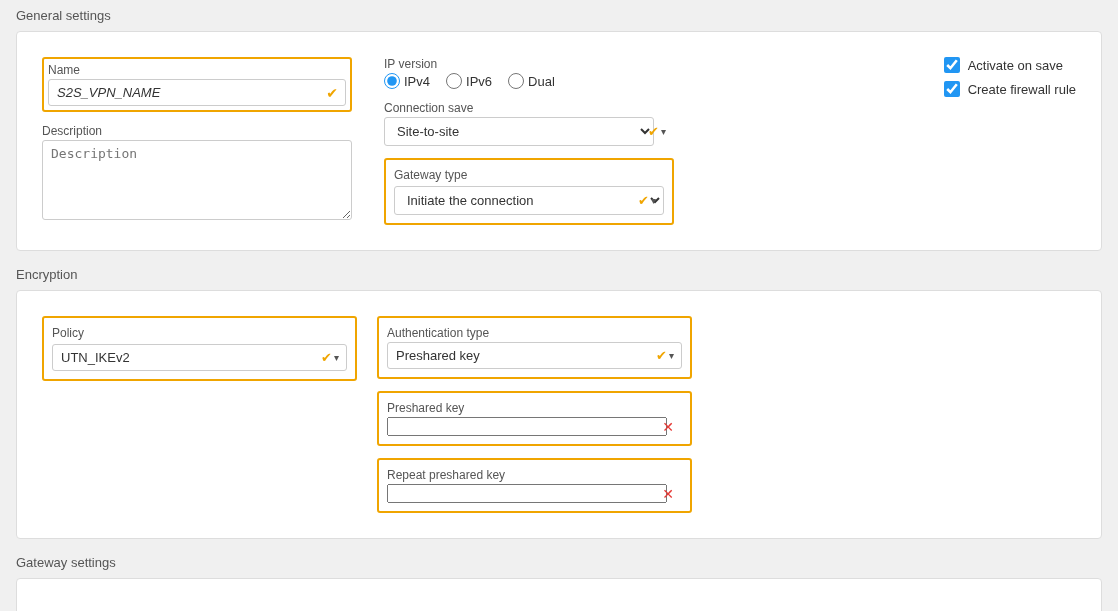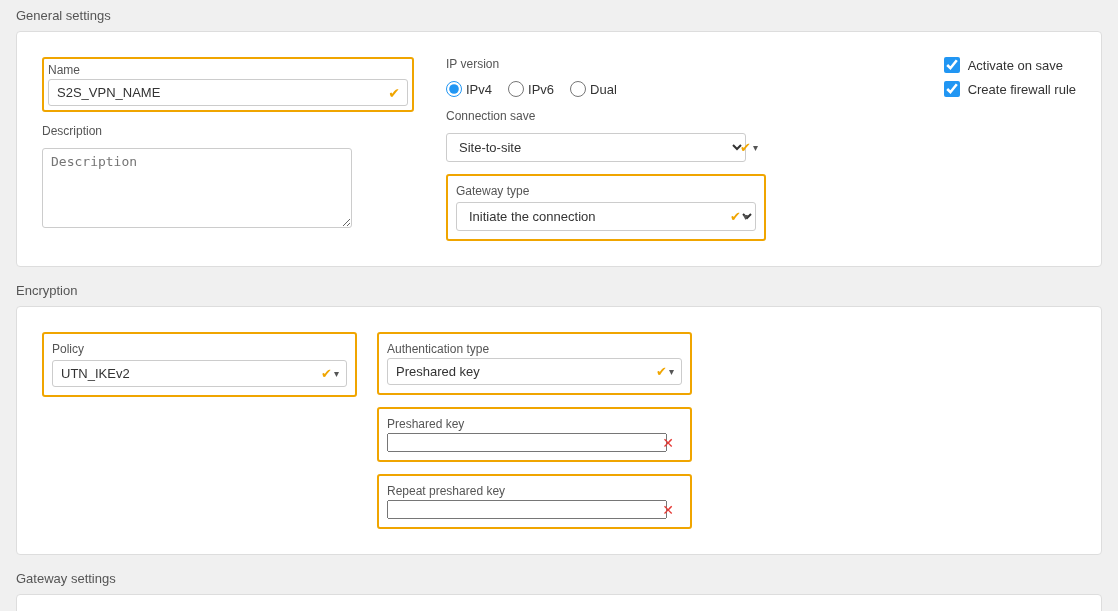--- a/index.html
+++ b/index.html
@@ -24,21 +24,21 @@
     .section-card {
       background: #fff;
       border: 1px solid #ddd;
       border-radius: 4px;
       padding: 25px;
       margin-bottom: 16px;
     }
     .field-group {
       display: flex;
       flex-direction: column;
-      gap: 8px;
+      gap: 0;
     }
     .field-label {
       font-size: 12px;
       color: #555;
       margin-bottom: 2px;
     }
     .field-outlined {
       border: 2px solid #f0a500;
       border-radius: 3px;
       padding: 4px;
@@ -51,22 +51,23 @@
       color: #333;
       background: #fff;
       outline: none;
     }
     .name-input-wrap {
       position: relative;
       display: flex;
       align-items: center;
     }
     .name-input-wrap input {
-      width: 360px;
+      width: 298px;
       padding-right: 28px;
+      font-style: italic;
     }
     .name-input-wrap .check-icon {
       position: absolute;
       right: 8px;
       color: #f0a500;
       font-size: 14px;
     }
     textarea {
       width: 310px;
       height: 80px;
@@ -96,21 +97,21 @@
       appearance: none;
       -webkit-appearance: none;
       padding-right: 30px;
     }
     .select-with-icon {
       position: relative;
       display: inline-flex;
       align-items: center;
     }
     .select-with-icon select {
-      width: 300px;
+      width: 270px;
       padding-right: 36px;
     }
     .select-arrow {
       position: absolute;
       right: 8px;
       pointer-events: none;
       display: flex;
       align-items: center;
       gap: 2px;
     }

